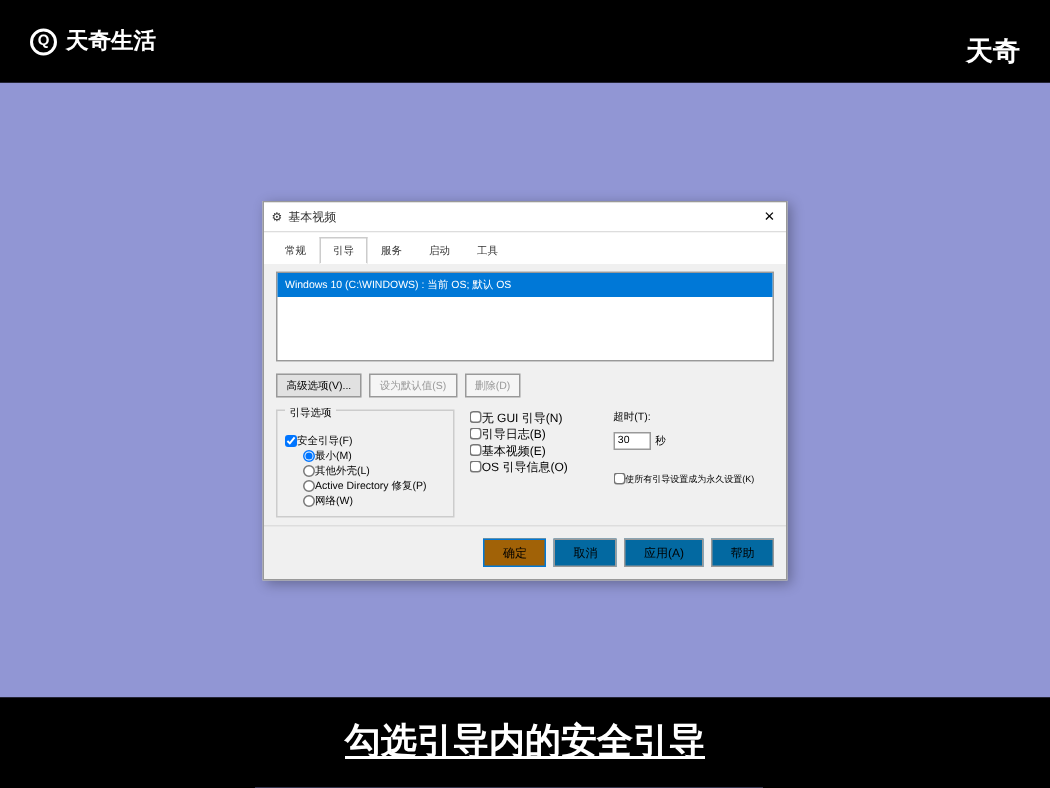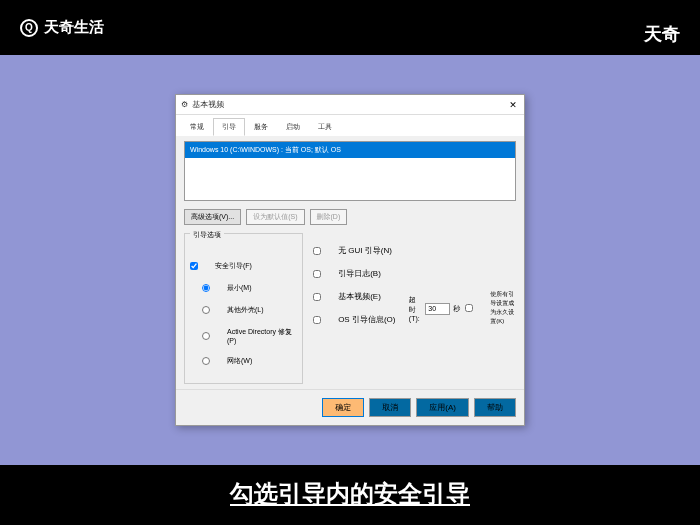--- a/index.html
+++ b/index.html
@@ -17,29 +17,29 @@
     .tab { padding: 3px 8px; border: 1px solid transparent; color: #333; cursor: pointer; }
     .tab.active { border: 1px solid #ccc; border-bottom: 1px solid #fff; background: #fff; }
     .os-list { margin: 5px 8px; border: 1px solid #999; height: 60px; background: #fff; }
     .os-item { background: #0078d7; color: #fff; padding: 3px 5px; font-size: 7px; }
     .btn-row { display: flex; gap: 5px; padding: 3px 8px; }
     .small-btn { padding: 2px 6px; border: 1px solid #999; background: #e1e1e1; font-size: 7px; cursor: pointer; }
     .small-btn.disabled { color: #999; background: #f5f5f5; }
     .options-area { margin: 5px 8px; display: flex; gap: 10px; }
     .group { border: 1px solid #ccc; padding: 5px; font-size: 7px; flex: 1; }
     .group-title { position: relative; top: -9px; background: #f0f0f0; display: inline-block; padding: 0 3px; }
-    .checkbox-row { display: flex; align-items: center; gap: 17px; margin: 12px 0; }
+    .checkbox-row { display: flex; align-items: center; gap: 0; margin: 0 0; }
     .checkbox-row input[type="checkbox"], .checkbox-row input[type="radio"] { width: 8px; height: 8px; }
     .sub-options { margin-left: 12px; }
-    .right-col { display: flex; gap: 5px; flex: 1; }
+    .right-col { display: flex; flex-direction: column; gap: 5px; flex: 1; }
     .timeout-row { display: flex; align-items: center; gap: 3px; font-size: 7px; }
     .timeout-input { width: 25px; height: 12px; font-size: 7px; border: 1px solid #999; padding: 0 2px; }
     .bottom-buttons { display: flex; justify-content: flex-end; gap: 5px; padding: 8px; background: #f0f0f0; border-top: 1px solid #ddd; }
     .dlg-btn { padding: 3px 12px; border: 1px solid #999; background: #0369a1; font-size: 8px; cursor: pointer; }
-    .dlg-btn.primary { background: #fdba74; border-color: #0078d7; }
+    .dlg-btn.primary { background: #a16207; border-color: #0078d7; }
     .subtitle { position: absolute; bottom: 15px; left: 0; right: 0; text-align: center; color: #fff; font-size: 24px; font-weight: bold; text-shadow: 1px 1px 2px #000; z-index: 10; text-decoration: underline; }
     .bottom-bar { position: absolute; bottom: 0; left: 0; right: 0; height: 60px; background: #000; }
   </style>
 </head>
 <body>
 
 <div class="top-bar">
   <div class="logo-area">
     <span class="logo-icon">Q</span>
     <span>天奇生活</span>

